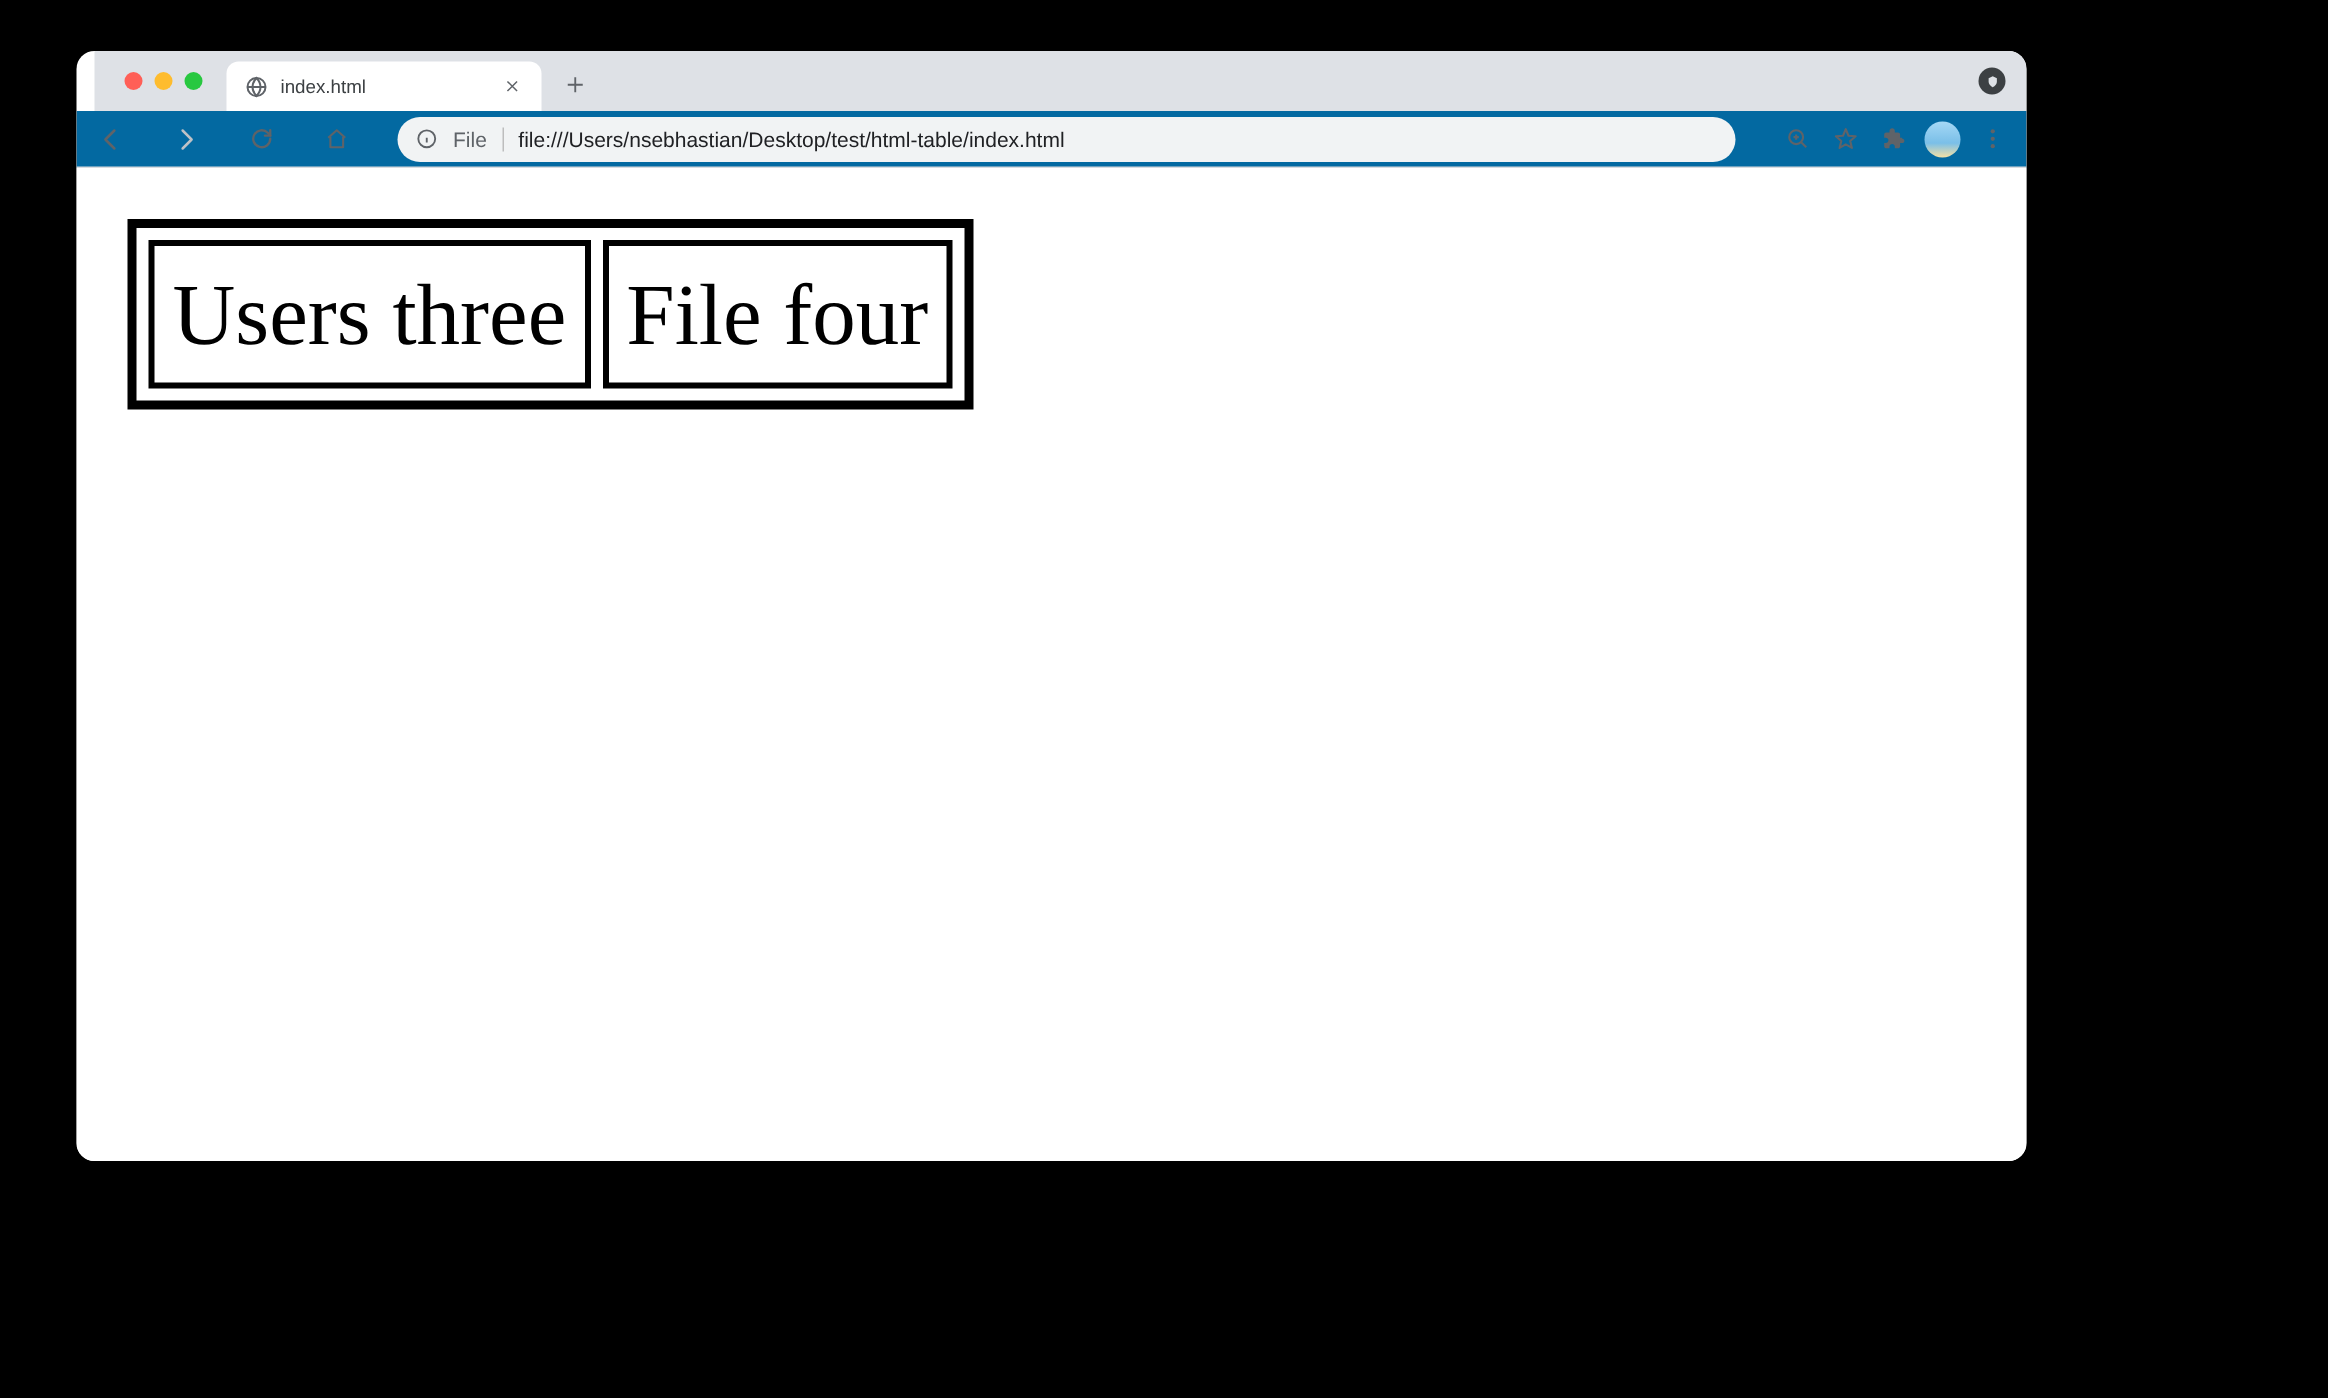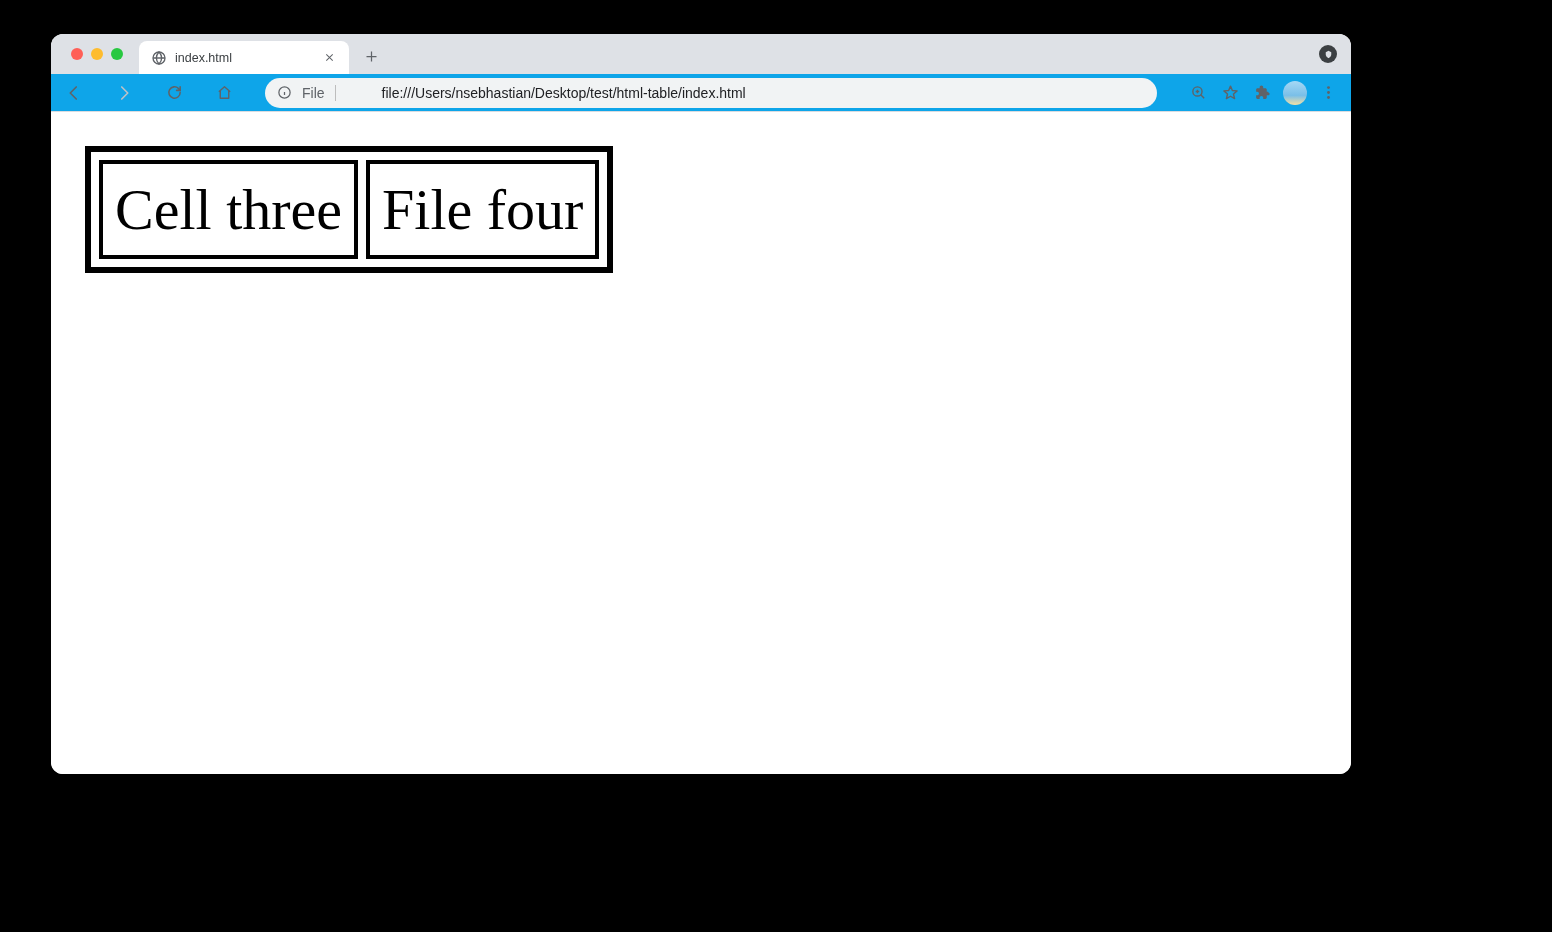--- a/index.html
+++ b/index.html
@@ -24,20 +24,21 @@
       flex-direction: column;
     }
     
     .tabbar {
       height: 40px;
       background: #dee1e6;
       display: flex;
       align-items: flex-end;
       padding-left: 12px;
       position: relative;
+      margin-left: 12px;
     }
     .traffic-lights {
       display: flex;
       gap: 8px;
       align-items: center;
       height: 100%;
       padding-left: 8px;
       padding-right: 16px;
     }
     .tl { width: 12px; height: 12px; border-radius: 50%; }
@@ -86,21 +87,21 @@
       width: 18px; height: 18px;
       background: #3c4043;
       border-radius: 50%;
       display: flex; align-items: center; justify-content: center;
     }
     .incognito-badge svg { width: 11px; height: 11px; fill: #dee1e6; }
 
     
     .toolbar {
       height: 38px;
-      background: #0ea5e9;
+      background: #0369a1;
       border-bottom: 1px solid #dadce0;
       display: flex;
       align-items: center;
       padding: 0 8px;
       gap: 20px;
     }
     .nav-btn {
       width: 30px; height: 30px;
       display: flex; align-items: center; justify-content: center;
       color: #5f6368;
@@ -124,21 +125,21 @@
       color: #5f6368;
       display: flex; align-items: center;
     }
     .omnibox .origin-label {
       color: #5f6368;
       font-size: 14px;
     }
     .omnibox .sep {
       width: 1px; height: 16px; background: #bdbdbd;
     }
-    .omnibox .url { color: #202124; margin-left: 36px; }
+    .omnibox .url { color: #202124; }
     .toolbar-right {
       display: flex; align-items: center; gap: 2px;
     }
     .avatar {
       width: 24px; height: 24px; border-radius: 50%;
       background: linear-gradient(180deg, #a5d8f5 0%, #7abfe8 60%, #f5e1a5 100%);
       margin: 0 4px;
       display: flex; align-items: center; justify-content: center;
       font-size: 12px;
     }
@@ -266,20 +267,20 @@
             <circle cx="12" cy="19" r="2"></circle>
           </svg>
       </div>
     </div>
   </div>
 
   <div class="viewport">
     <table class="html-table">
       <tbody>
       <tr>
-        <td>Cell three</td>
+        <td>Users three</td>
         <td>File four</td>
       </tr>
     </tbody>
       </table>
   </div>
 
 </div>
 
 </body></html>

